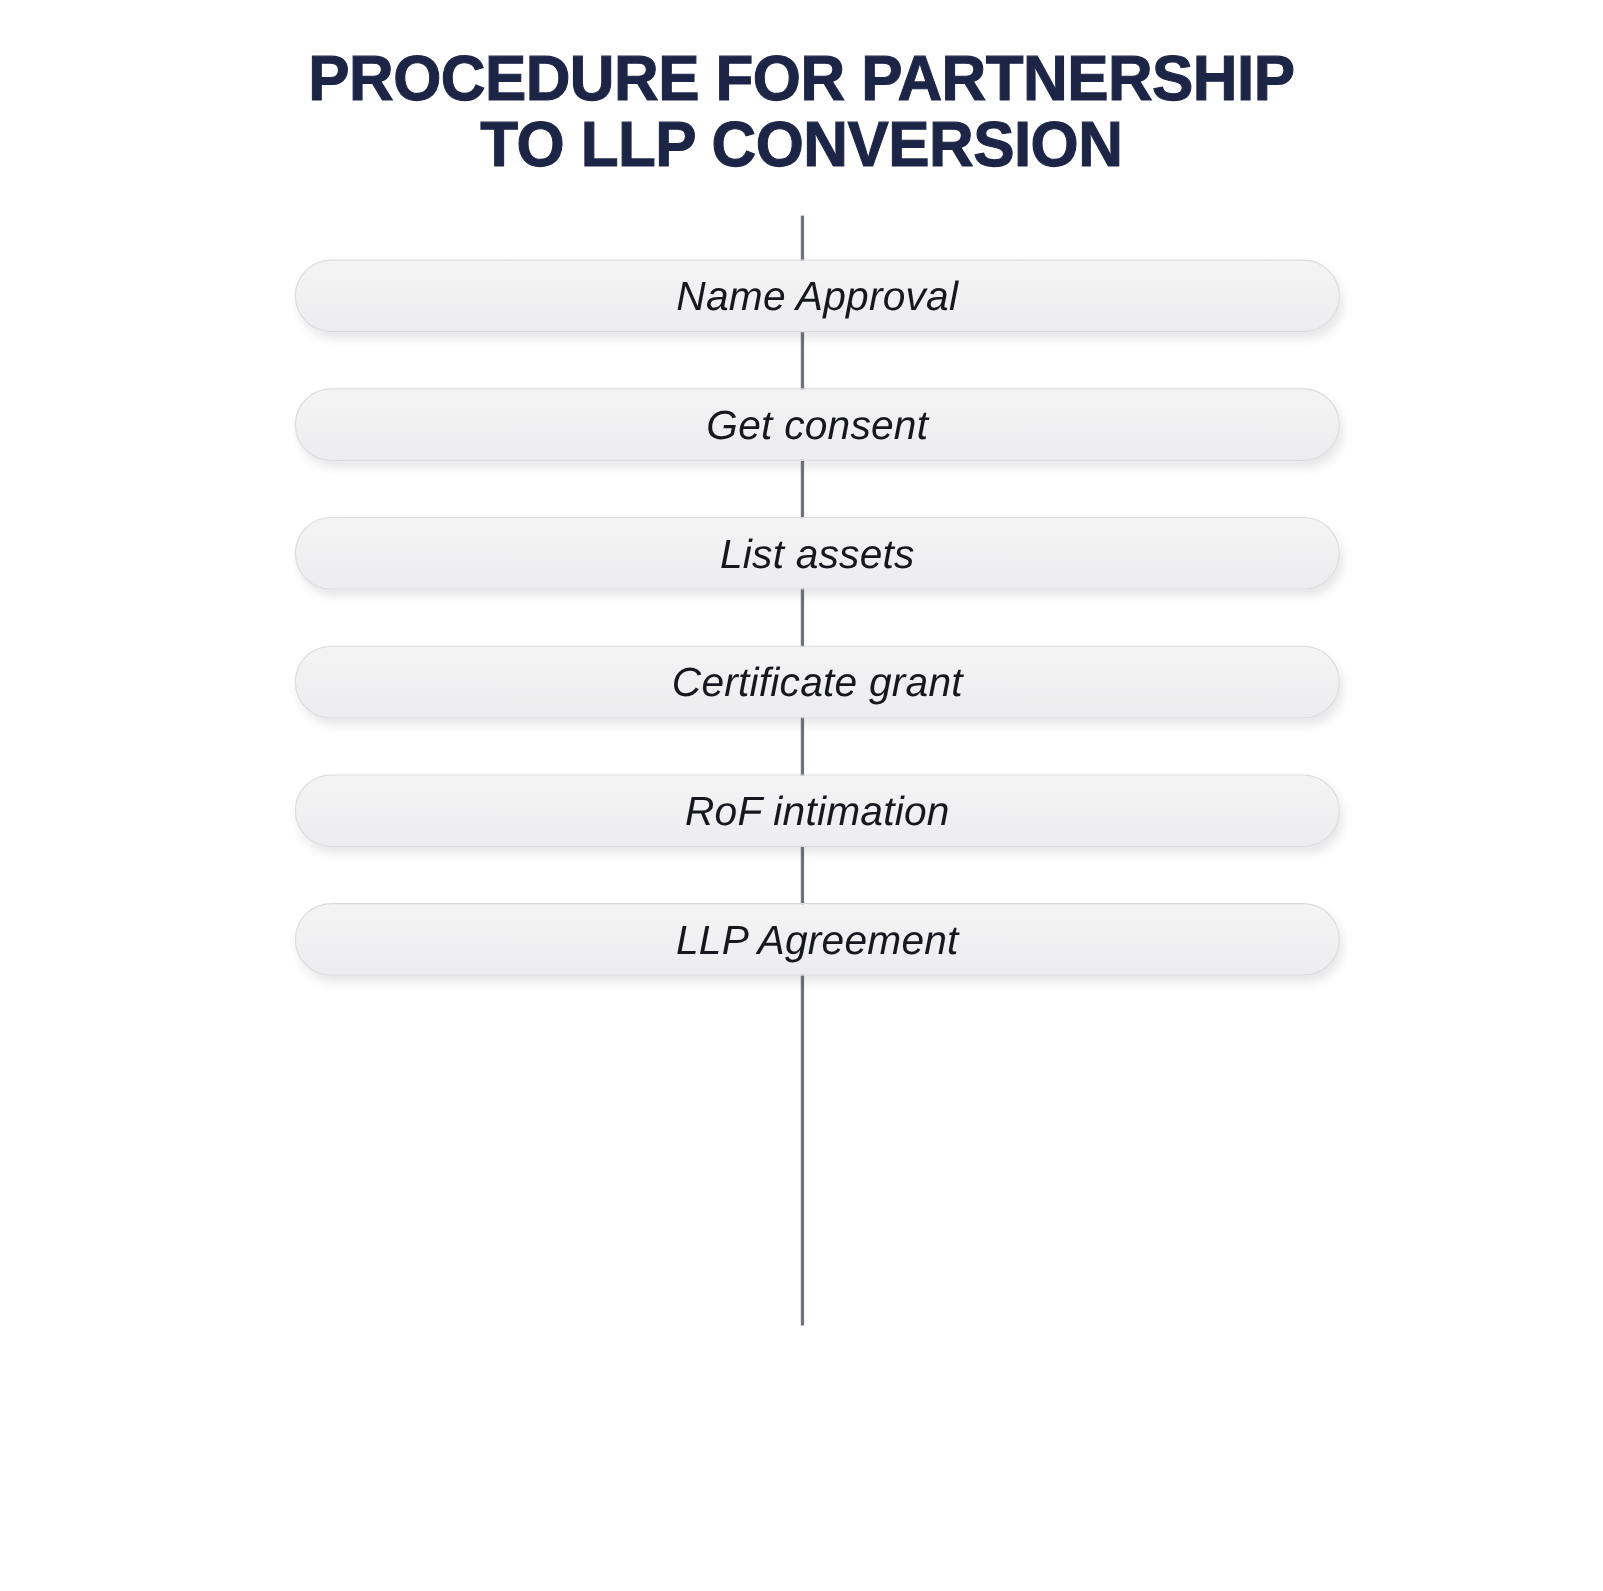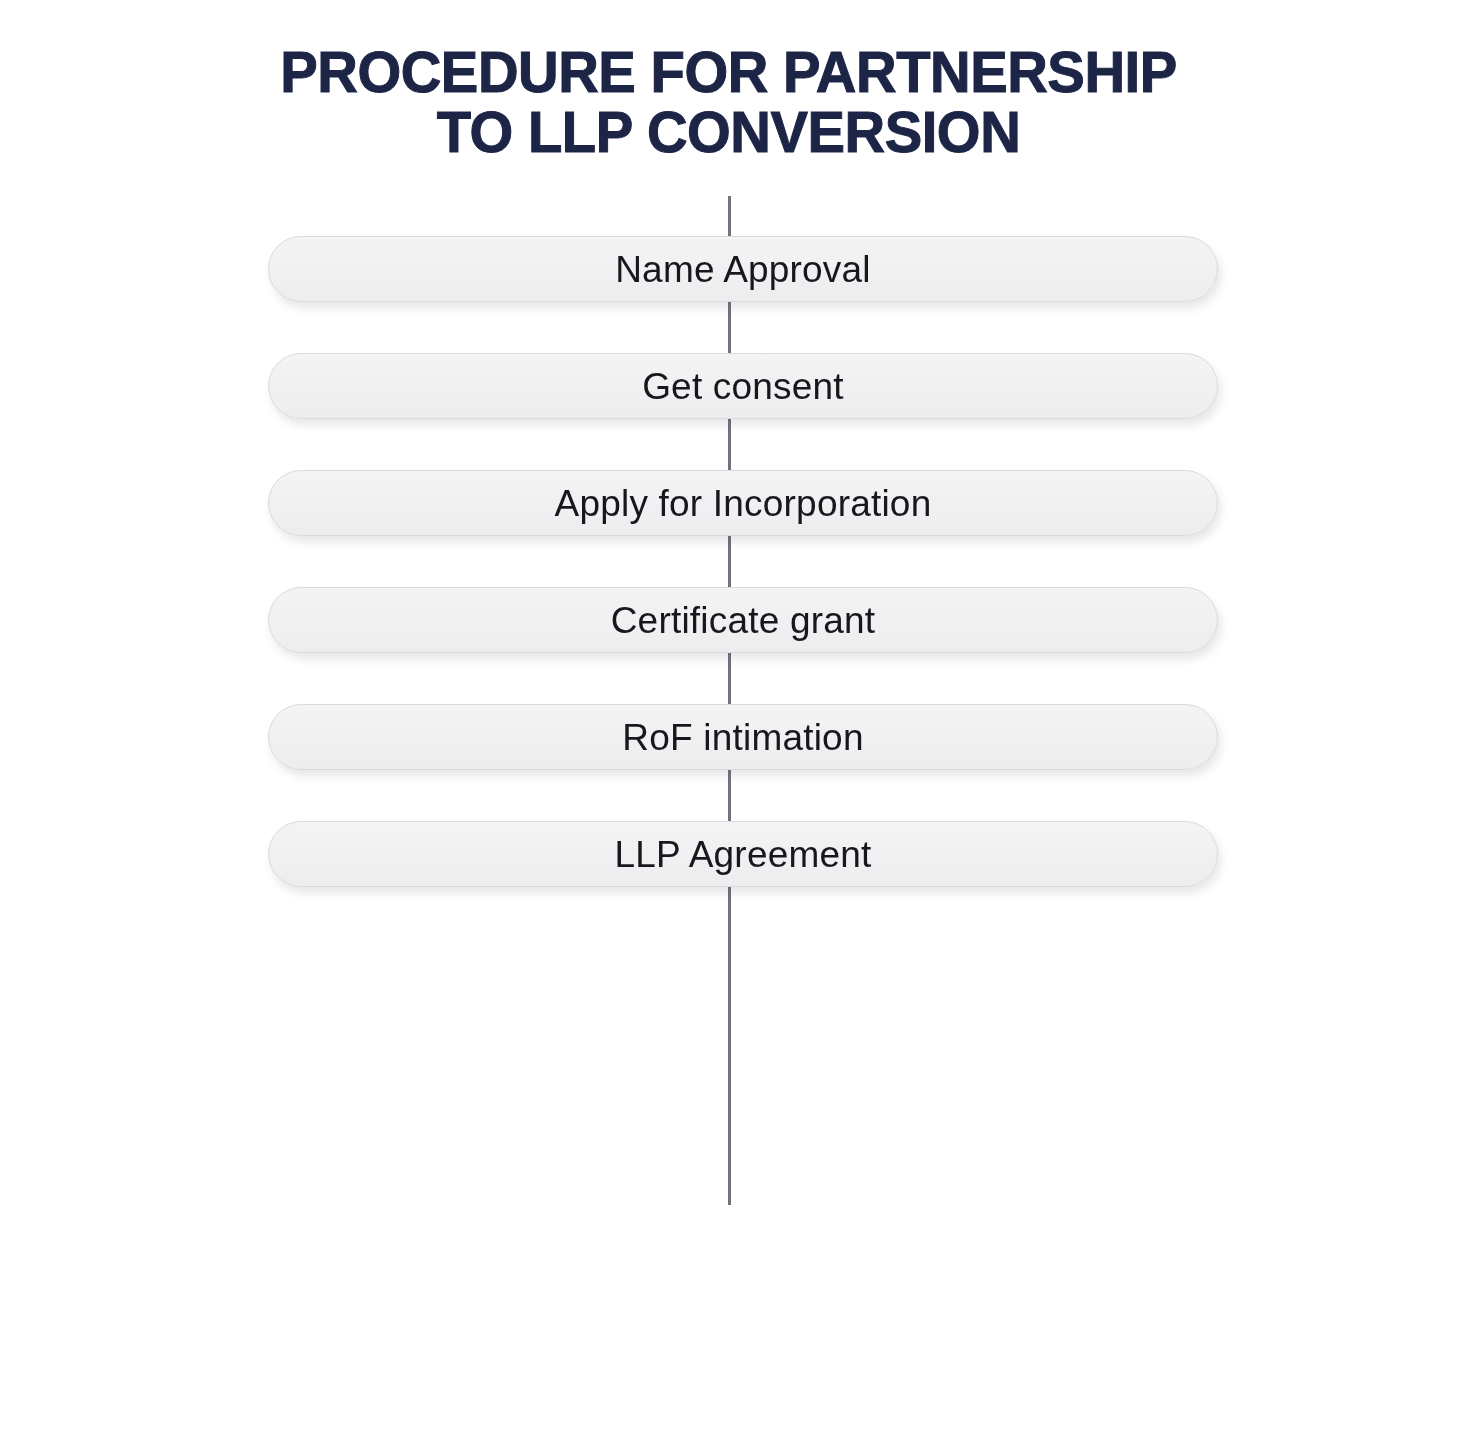--- a/index.html
+++ b/index.html
@@ -56,40 +56,41 @@
     justify-content: center;
     box-sizing: border-box;
   }
   .step:last-child { margin-bottom: 0; }
   .step-label {
     font-size: 37px;
     line-height: 1;
     color: var(--text, #16181d);
     letter-spacing: 0.2px;
     white-space: nowrap;
+    font-style: italic;
   }
 </style>
 </head>
 <body>
 
 <div class="canvas" style="--navy: #1d2547; --box-top: #f4f4f5; --box-bottom: #ededef; --box-border: #dadadd; --line: #6e737d; --text: #16181d;">
   <h1 class="title">
     <span class="title-line">PROCEDURE FOR PARTNERSHIP</span>
     <span class="title-line">TO LLP CONVERSION</span>
   </h1>
   <div class="flow">
     <div class="flow-line"></div>
   <div class="step">
     <span class="step-label">Name Approval</span>
   </div>
       <div class="step">
     <span class="step-label">Get consent</span>
   </div>
       <div class="step">
-    <span class="step-label">Apply for Incorporation</span>
+    <span class="step-label">List assets</span>
   </div>
       <div class="step">
     <span class="step-label">Certificate grant</span>
   </div>
       <div class="step">
     <span class="step-label">RoF intimation</span>
   </div>
       <div class="step">
     <span class="step-label">LLP Agreement</span>
   </div>

